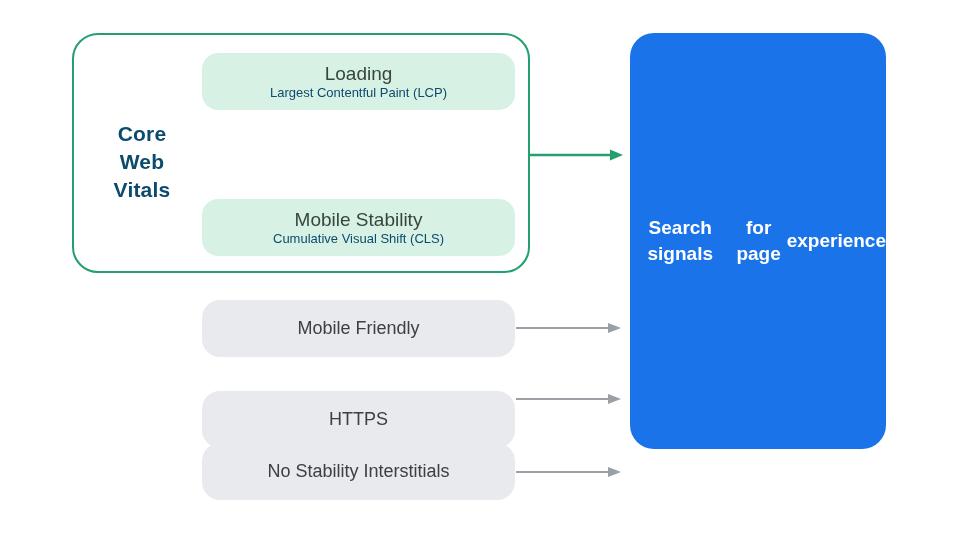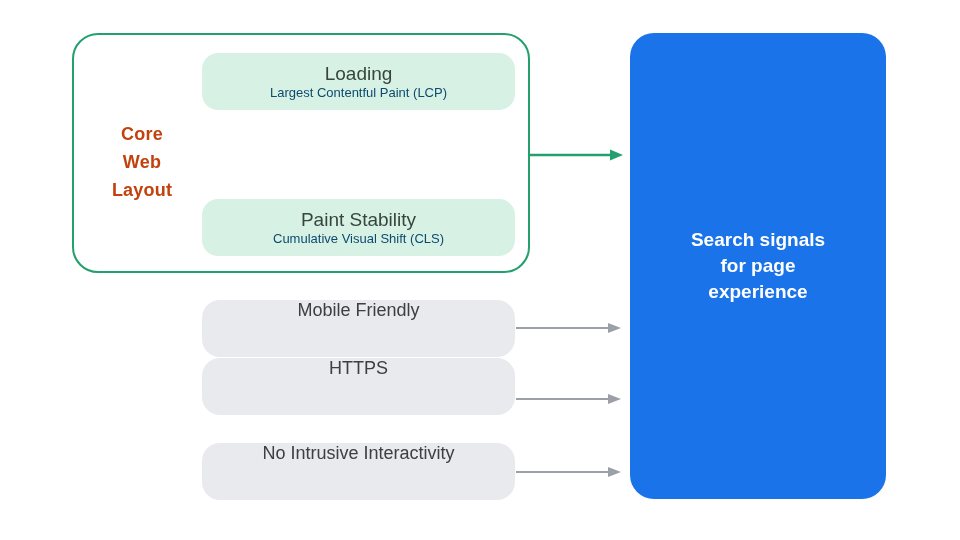--- a/index.html
+++ b/index.html
@@ -21,22 +21,22 @@
     width: 458px; height: 240px;
     border: 2px solid #23a06e;
     border-radius: 26px;
     background: #ffffff;
   }
   .cwv-label {
     position: absolute;
     left: 84px; top: 120px;
     width: 116px;
     text-align: center;
-    color: #c2410c;
-    font-size: 18px;
+    color: #0c4a6e;
+    font-size: 21px;
     font-weight: bold;
     line-height: 28px;
     letter-spacing: 0.2px;
   }
 
   
   .metric-card {
     position: absolute;
     left: 202px;
     width: 313px; height: 57px;
@@ -63,40 +63,41 @@
   .metric-visual         { top: 199px; }
 
   
   .signal-card {
     position: absolute;
     left: 202px;
     width: 313px; height: 57px;
     background: #e8eaed;
     border-radius: 18px;
     display: flex;
+    align-items: center;
     justify-content: center;
   }
   .signal-card .label {
     color: #3c4043;
     font-size: 18px;
     font-weight: 500;
   }
   .signal-mobile        { top: 300px; }
-  .signal-https         { top: 358px; }
+  .signal-https         { top: 391px; }
   .signal-interstitials { top: 443px; }
 
   
   .result-card {
     position: absolute;
     left: 630px; top: 33px;
-    width: 256px; height: 466px;
+    width: 256px; height: 416px;
     background: #1a73e8;
     border-radius: 24px;
     display: flex;
-    flex-direction: column;
+    flex-direction: row;
     align-items: center;
     justify-content: center;
   }
   .result-card .line {
     color: #ffffff;
     font-size: 19px;
     font-weight: bold;
     line-height: 26px;
     text-align: center;
   }
@@ -111,49 +112,49 @@
 </head>
 <body>
 
 <div class="canvas">
 
   <div class="cwv-container"></div>
 
   <div class="cwv-label">
     <div>Core</div>
     <div>Web</div>
-    <div>Layout</div>
+    <div>Vitals</div>
   </div>
 
   <div class="metric-card metric-loading">
     <div class="title">Loading</div>
     <div class="subtitle">Largest Contentful Paint (LCP)</div>
   </div>
 
 
   <div class="metric-card metric-visual">
-    <div class="title">Paint Stability</div>
+    <div class="title">Mobile Stability</div>
     <div class="subtitle">Cumulative Visual Shift (CLS)</div>
   </div>
 
   <svg class="arrow arrow-cwv" width="94" height="16" viewBox="0 0 94 16">
     <line x1="0" y1="8" x2="81" y2="8" stroke="#23a06e" stroke-width="2.4"></line>
     <polygon points="80,2.5 93,8 80,13.5" fill="#23a06e"></polygon>
   </svg>
 
   <div class="signal-card signal-mobile">
     <div class="label">Mobile Friendly</div>
   </div>
 
   <div class="signal-card signal-https">
     <div class="label">HTTPS</div>
   </div>
 
   <div class="signal-card signal-interstitials">
-    <div class="label">No Intrusive Interactivity</div>
+    <div class="label">No Stability Interstitials</div>
   </div>
 
   <svg class="arrow arrow-gray-1" width="106" height="16" viewBox="0 0 106 16">
     <line x1="0" y1="8" x2="93" y2="8" stroke="#9aa0a6" stroke-width="2"></line>
     <polygon points="92,3 105,8 92,13" fill="#9aa0a6"></polygon>
   </svg>
   <svg class="arrow arrow-gray-2" width="106" height="16" viewBox="0 0 106 16">
     <line x1="0" y1="8" x2="93" y2="8" stroke="#9aa0a6" stroke-width="2"></line>
     <polygon points="92,3 105,8 92,13" fill="#9aa0a6"></polygon>
   </svg>

